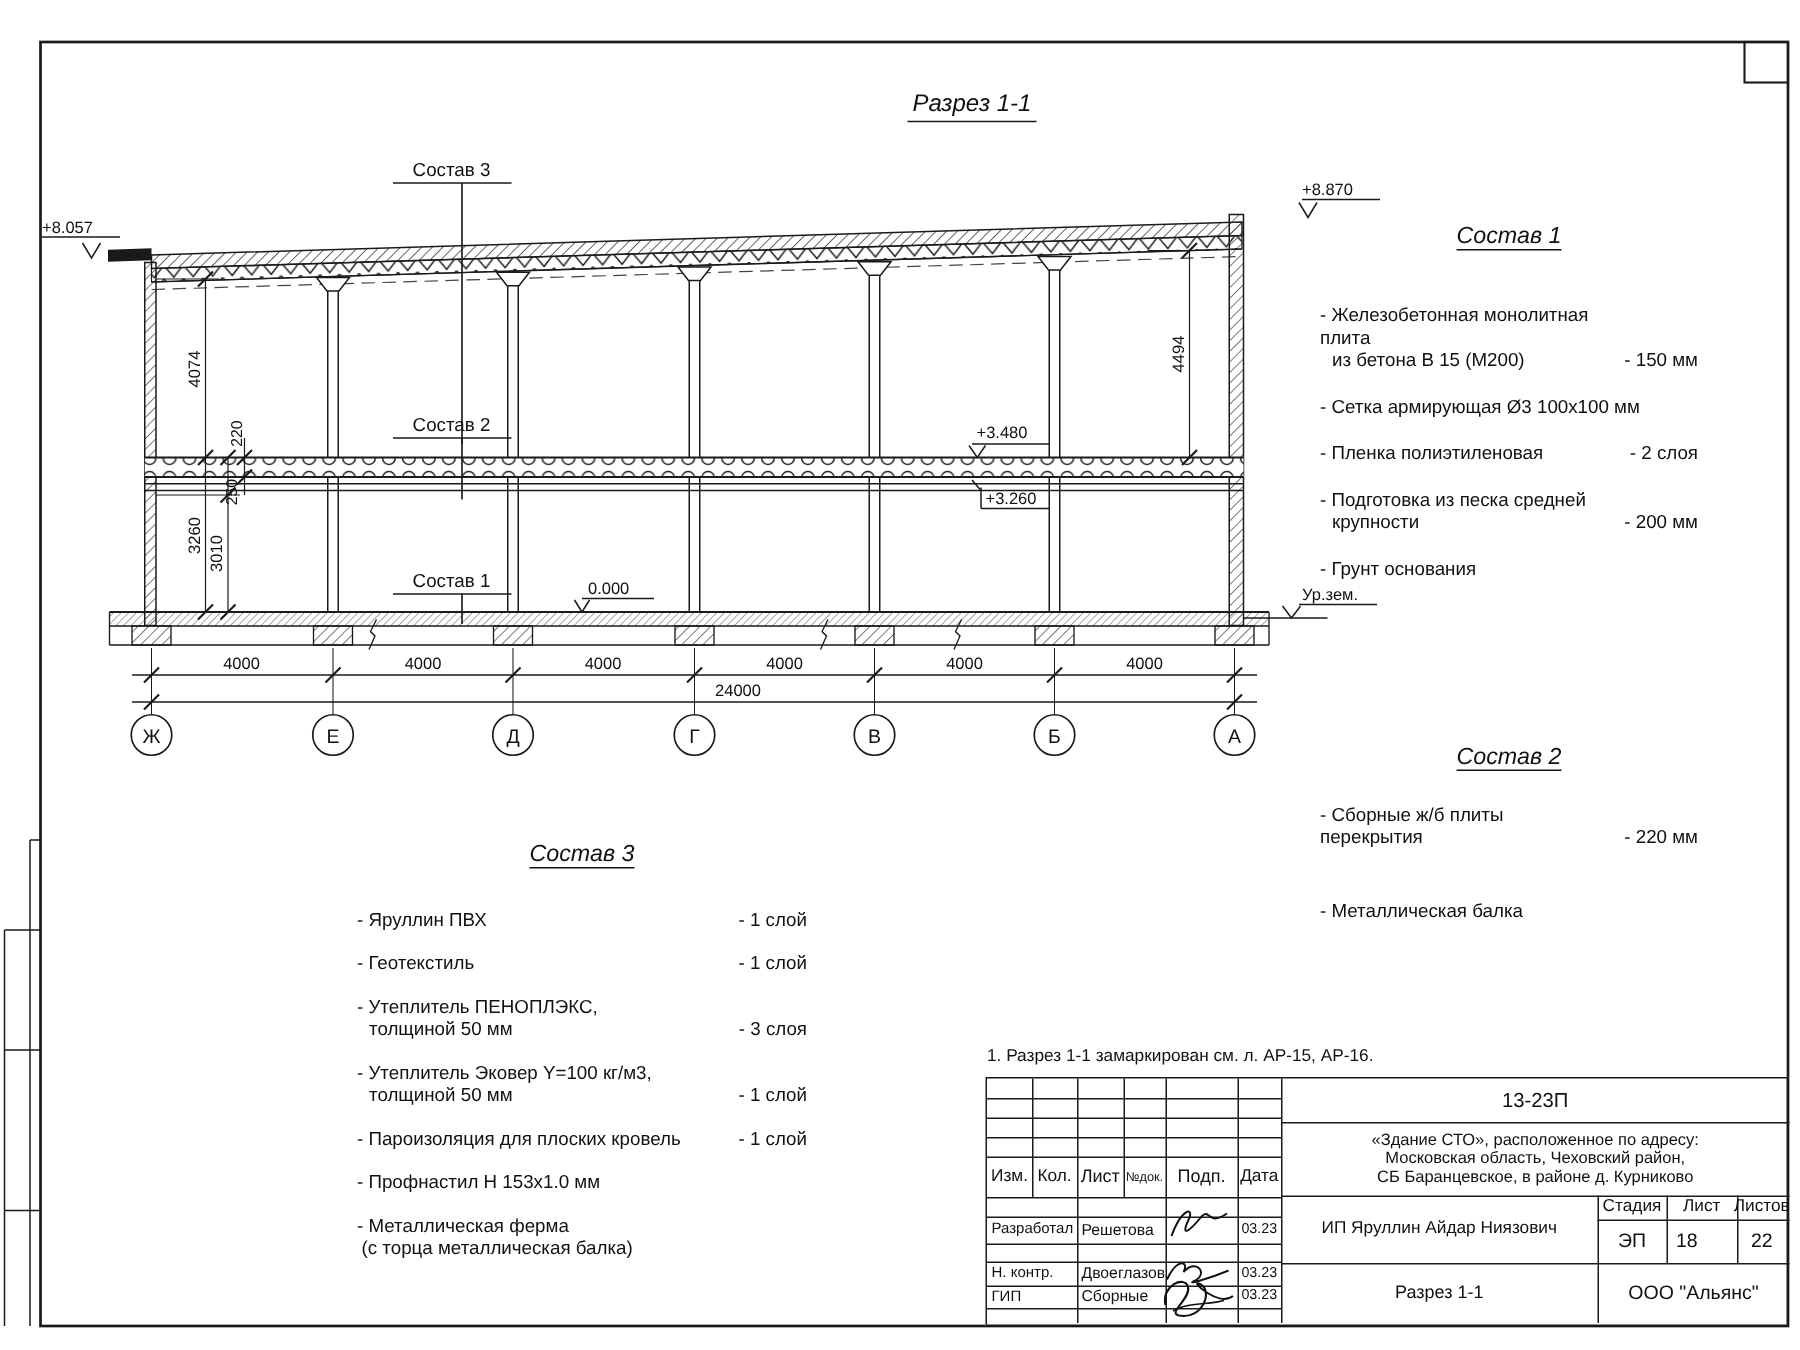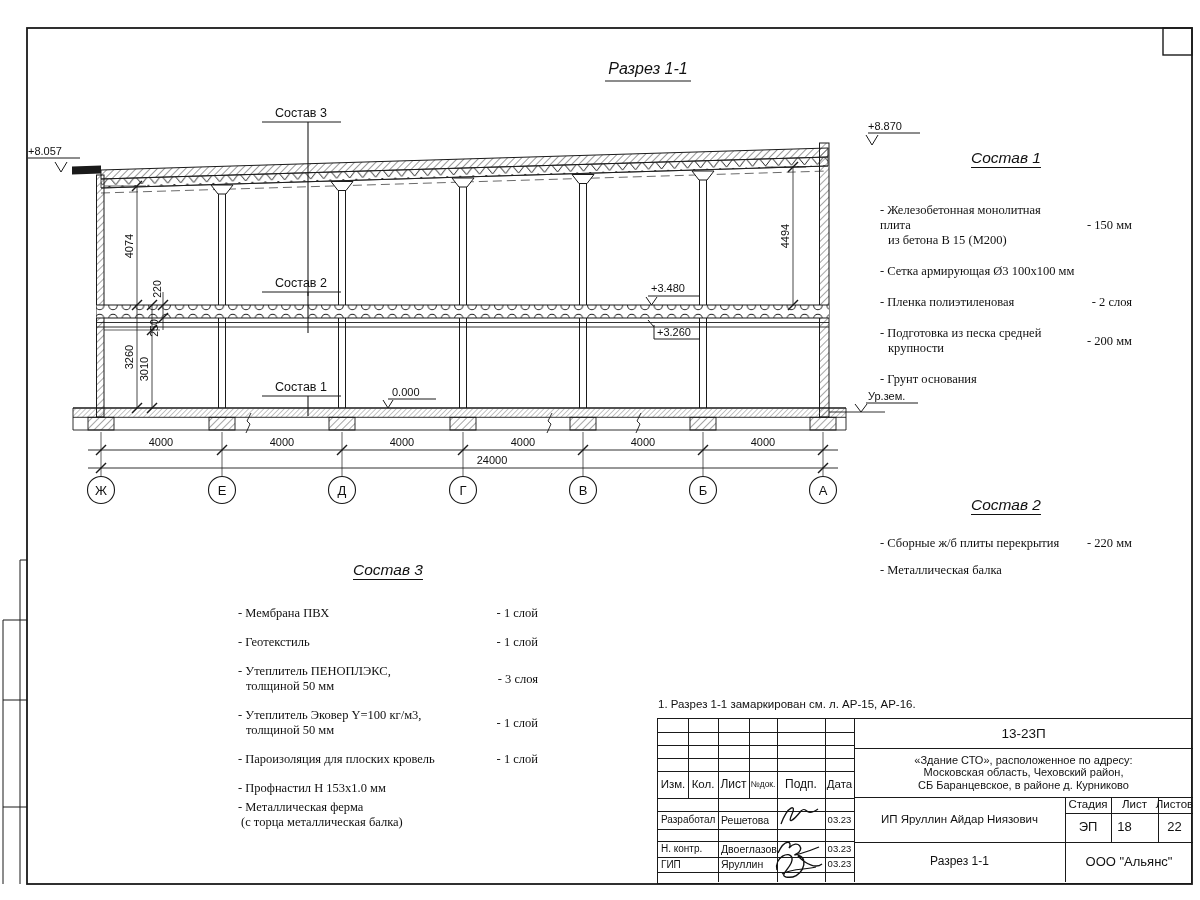--- a/index.html
+++ b/index.html
@@ -6,21 +6,21 @@
   body{
     width:1200px;height:900px;position:relative;background:#ffffff;
     font-family:"Liberation Sans",sans-serif;color:#111;overflow:hidden;
   }
   svg text{fill:#111;}
   .abs{position:absolute;}
   
   .spec{position:absolute;font-size:12.5px;line-height:15px;color:#111;}
   .spec-head{font-style:italic;font-size:15.5px;text-align:center;
     text-decoration:underline;text-underline-offset:4px;}
-  .spec-item{display:flex;justify-content:space-between;align-items:center;gap:22px;font-family:Liberation Serif, serif;}
+  .spec-item{display:flex;justify-content:space-between;align-items:flex-end;gap:22px;}
   .spec-lines{min-width:0;}
   .l2{padding-left:8px;}
   .spec-val{white-space:nowrap;}
   
   .note{position:absolute;left:658px;top:698px;font-size:11.5px;}
   
   .tb{position:absolute;left:657px;top:718px;width:535px;height:166px;
       border:1.8px solid #1a1a1a;box-sizing:border-box;background:#fff;}
   .tb .vl{position:absolute;width:1.2px;background:#1a1a1a;}
   .tb .hl{position:absolute;height:1.2px;background:#1a1a1a;}
@@ -288,39 +288,39 @@
   <div class="spec-item">
     <div class="spec-lines">
         <div>- Грунт основания</div>
       </div>
     <div class="spec-val"></div>
   </div>
 </div>
 
 <div class="spec" style="left:880px;top:497px;width:252px">
   <div class="spec-head" style="margin-bottom:24px">Состав 2</div>
-  <div class="spec-item" style="margin-bottom:12px">
+  <div class="spec-item" style="margin-bottom:34px">
     <div class="spec-lines">
         <div>- Сборные ж/б плиты перекрытия</div>
       </div>
     <div class="spec-val">- 220 мм</div>
   </div>
   <div class="spec-item">
     <div class="spec-lines">
         <div>- Металлическая  балка</div>
       </div>
     <div class="spec-val"></div>
   </div>
 </div>
 
 <div class="spec" style="left:238px;top:562px;width:300px">
   <div class="spec-head" style="margin-bottom:29px">Состав 3</div>
   <div class="spec-item" style="margin-bottom:14px">
     <div class="spec-lines">
-        <div>- Мембрана ПВХ</div>
+        <div>- Яруллин ПВХ</div>
       </div>
     <div class="spec-val">- 1 слой</div>
   </div>
   <div class="spec-item" style="margin-bottom:14px">
     <div class="spec-lines">
         <div>- Геотекстиль</div>
       </div>
     <div class="spec-val">- 1 слой</div>
   </div>
   <div class="spec-item" style="margin-bottom:14px">
@@ -336,21 +336,21 @@
       <div class="l2">толщиной 50 мм</div>
       </div>
     <div class="spec-val">- 1 слой</div>
   </div>
   <div class="spec-item" style="margin-bottom:14px">
     <div class="spec-lines">
         <div>- Пароизоляция для плоских кровель</div>
       </div>
     <div class="spec-val">- 1 слой</div>
   </div>
-  <div class="spec-item" style="margin-bottom:4px">
+  <div class="spec-item" style="margin-bottom:14px">
     <div class="spec-lines">
         <div>- Профнастил Н 153х1.0 мм</div>
       </div>
     <div class="spec-val"></div>
   </div>
   <div class="spec-item">
     <div class="spec-lines">
         <div>- Металлическая ферма</div>
       <div class="l2" style="padding-left:3px">(с торца металлическая балка)</div>
       </div>
@@ -395,21 +395,21 @@
   <div class="tbc" style="left:119px;top:52px;width:48px;height:27px;font-size:12px">Подп.</div>
   <div class="tbc" style="left:167px;top:52px;width:29px;height:27px;font-size:11.5px">Дата</div>
 
   <div class="tbc left" style="left:3px;top:92px;width:56px;height:18px;font-size:10px">Разработал</div>
   <div class="tbc left" style="left:63px;top:92px;width:41px;height:18px;font-size:10.5px">Решетова</div>
   <div class="tbc" style="left:167px;top:92px;width:29px;height:18px;font-size:9.5px">03.23</div>
   <div class="tbc left" style="left:3px;top:122px;width:56px;height:16px;font-size:10px">Н. контр.</div>
   <div class="tbc left" style="left:63px;top:122px;width:55px;height:16px;font-size:10.5px">Двоеглазов</div>
   <div class="tbc" style="left:167px;top:122px;width:29px;height:16px;font-size:9.5px">03.23</div>
   <div class="tbc left" style="left:3px;top:138px;width:48px;height:15px;font-size:10px">ГИП</div>
-  <div class="tbc left" style="left:63px;top:138px;width:55px;height:15px;font-size:10.5px">Яруллин</div>
+  <div class="tbc left" style="left:63px;top:138px;width:55px;height:15px;font-size:10.5px">Сборные</div>
   <div class="tbc" style="left:167px;top:138px;width:29px;height:15px;font-size:9.5px">03.23</div>
 
   <svg class="sig" style="left:120px;top:83px" width="46" height="28" viewBox="0 0 46 28">
     <path d="M3,22 C10,3 19,2 14,12 C9,23 15,19 23,9 C29,3 27,16 40,7" fill="none" stroke="#111" stroke-width="1.3"></path>
   </svg>
   <svg class="sig" style="left:118px;top:116px" width="46" height="24" viewBox="0 0 46 24">
     <path d="M2,18 C9,3 17,6 13,13 C22,3 30,15 20,19 C14,22 31,17 43,12" fill="none" stroke="#111" stroke-width="1.3"></path>
   </svg>
   <svg class="sig" style="left:114px;top:129px" width="54" height="34" viewBox="0 0 54 34">
     <path d="M5,22 C2,9 18,2 20,10 C22,18 6,27 14,29 C30,32 37,12 28,8 C20,4 40,24 50,16" fill="none" stroke="#111" stroke-width="1.4"></path>

